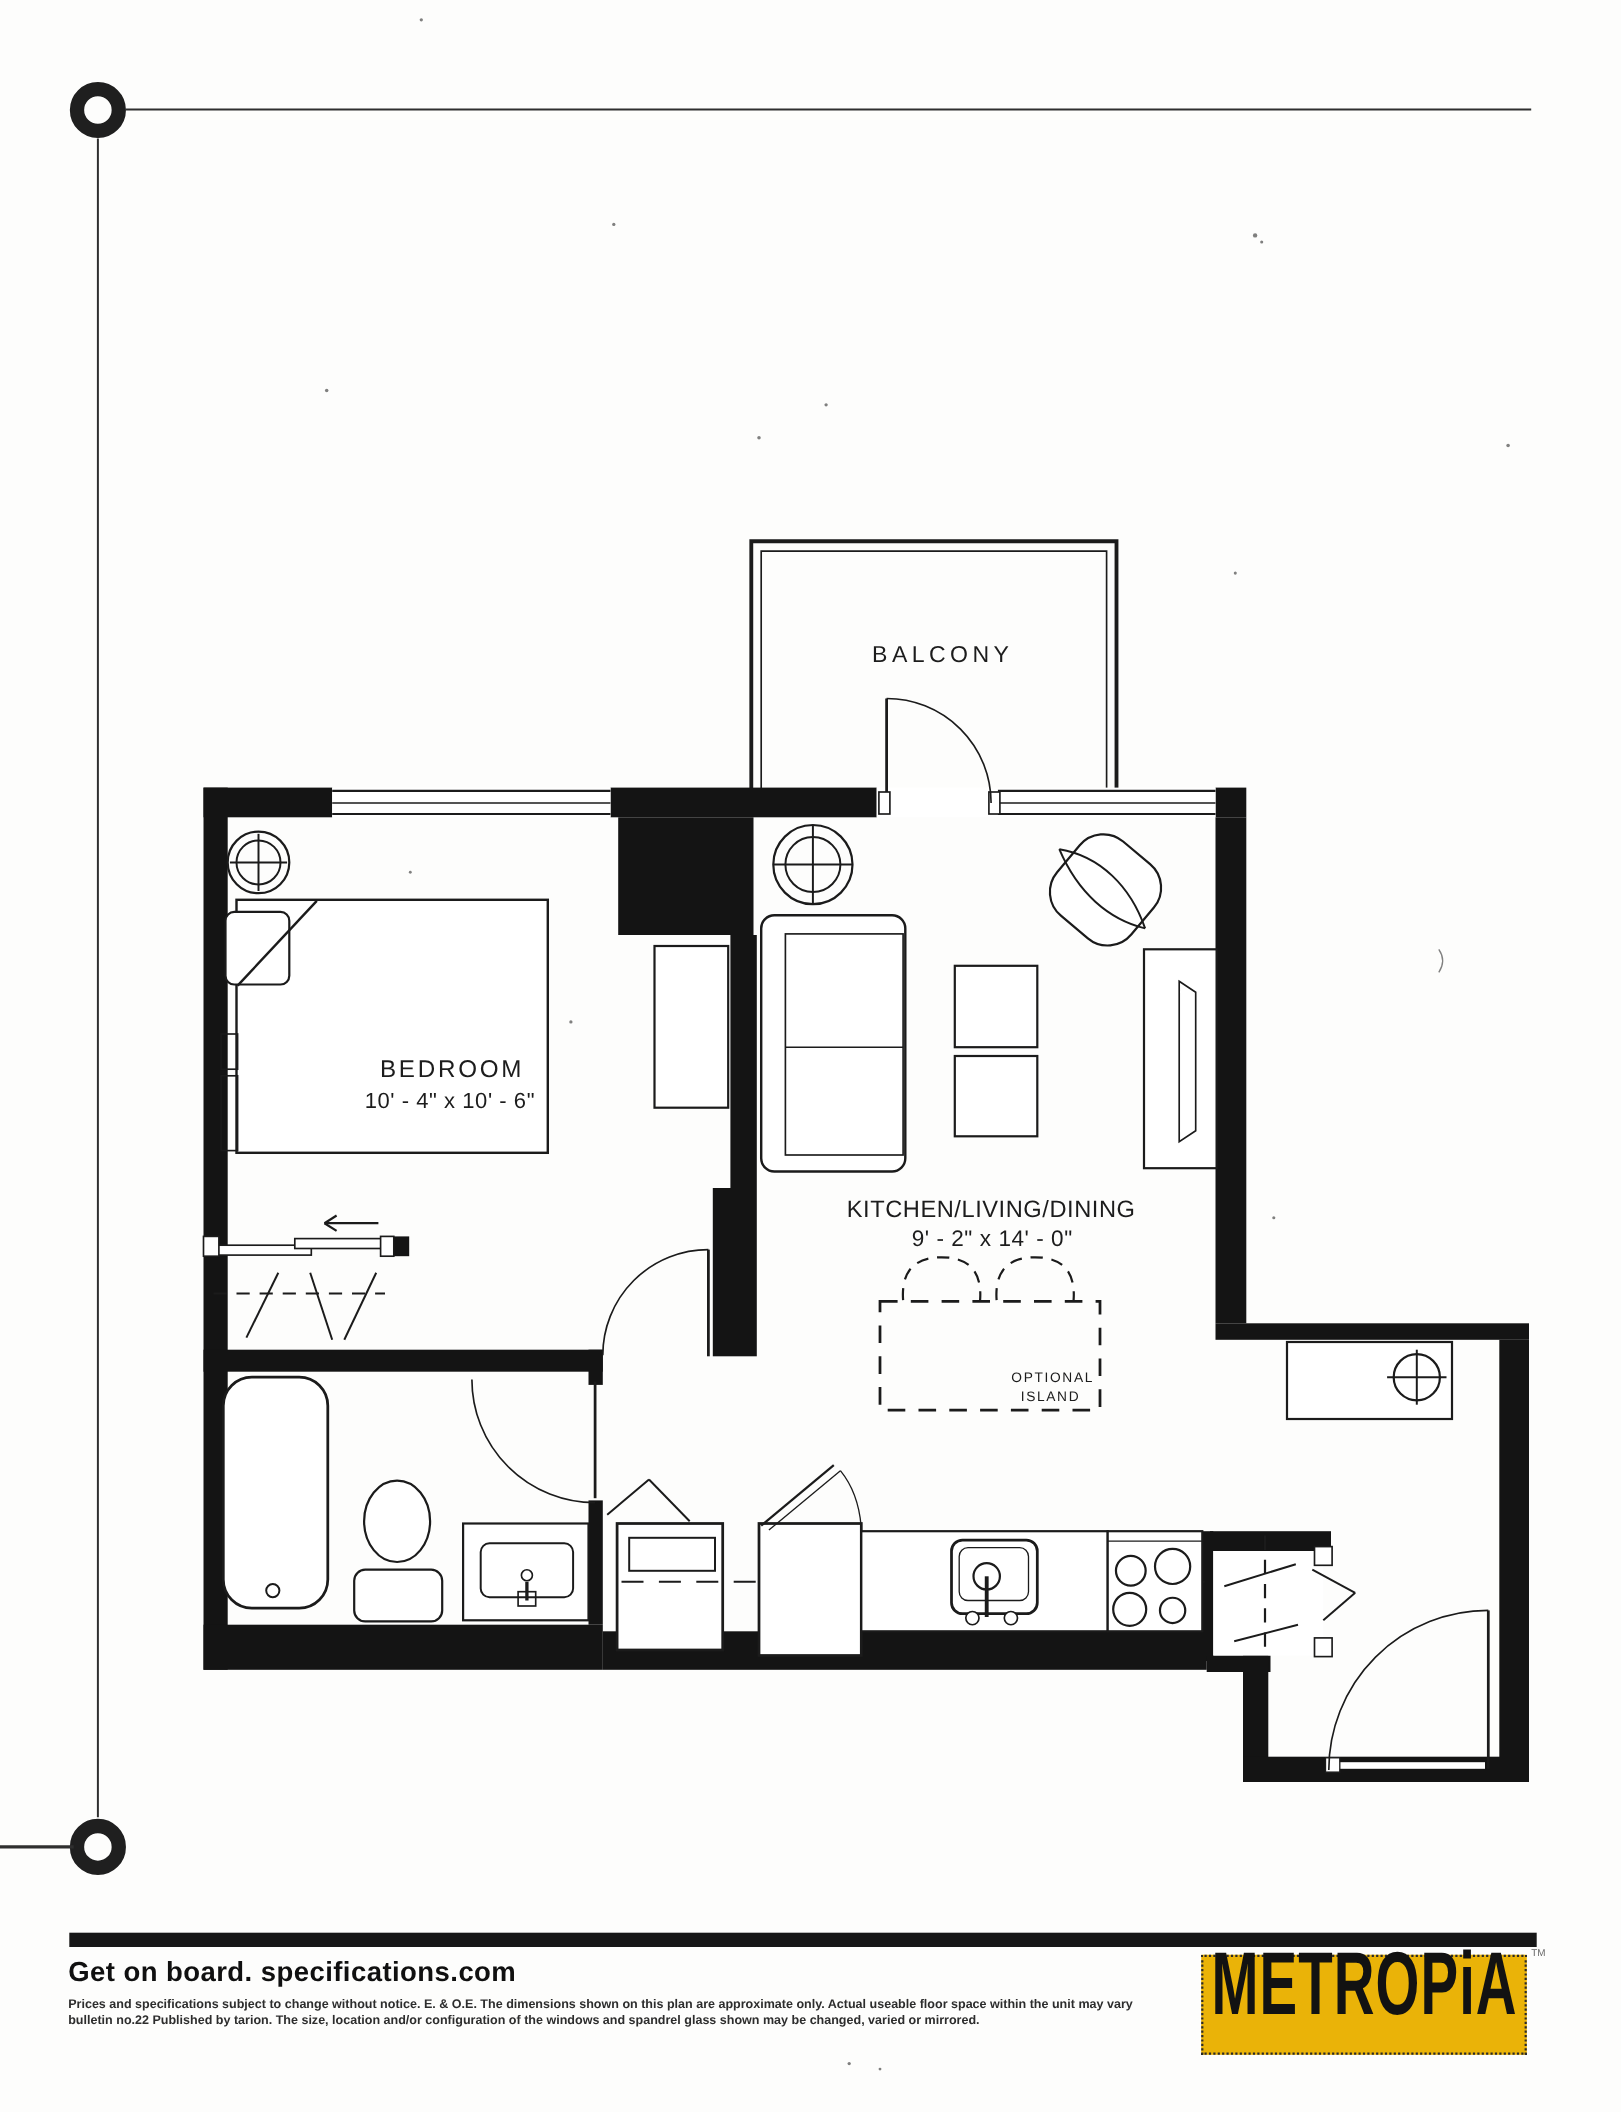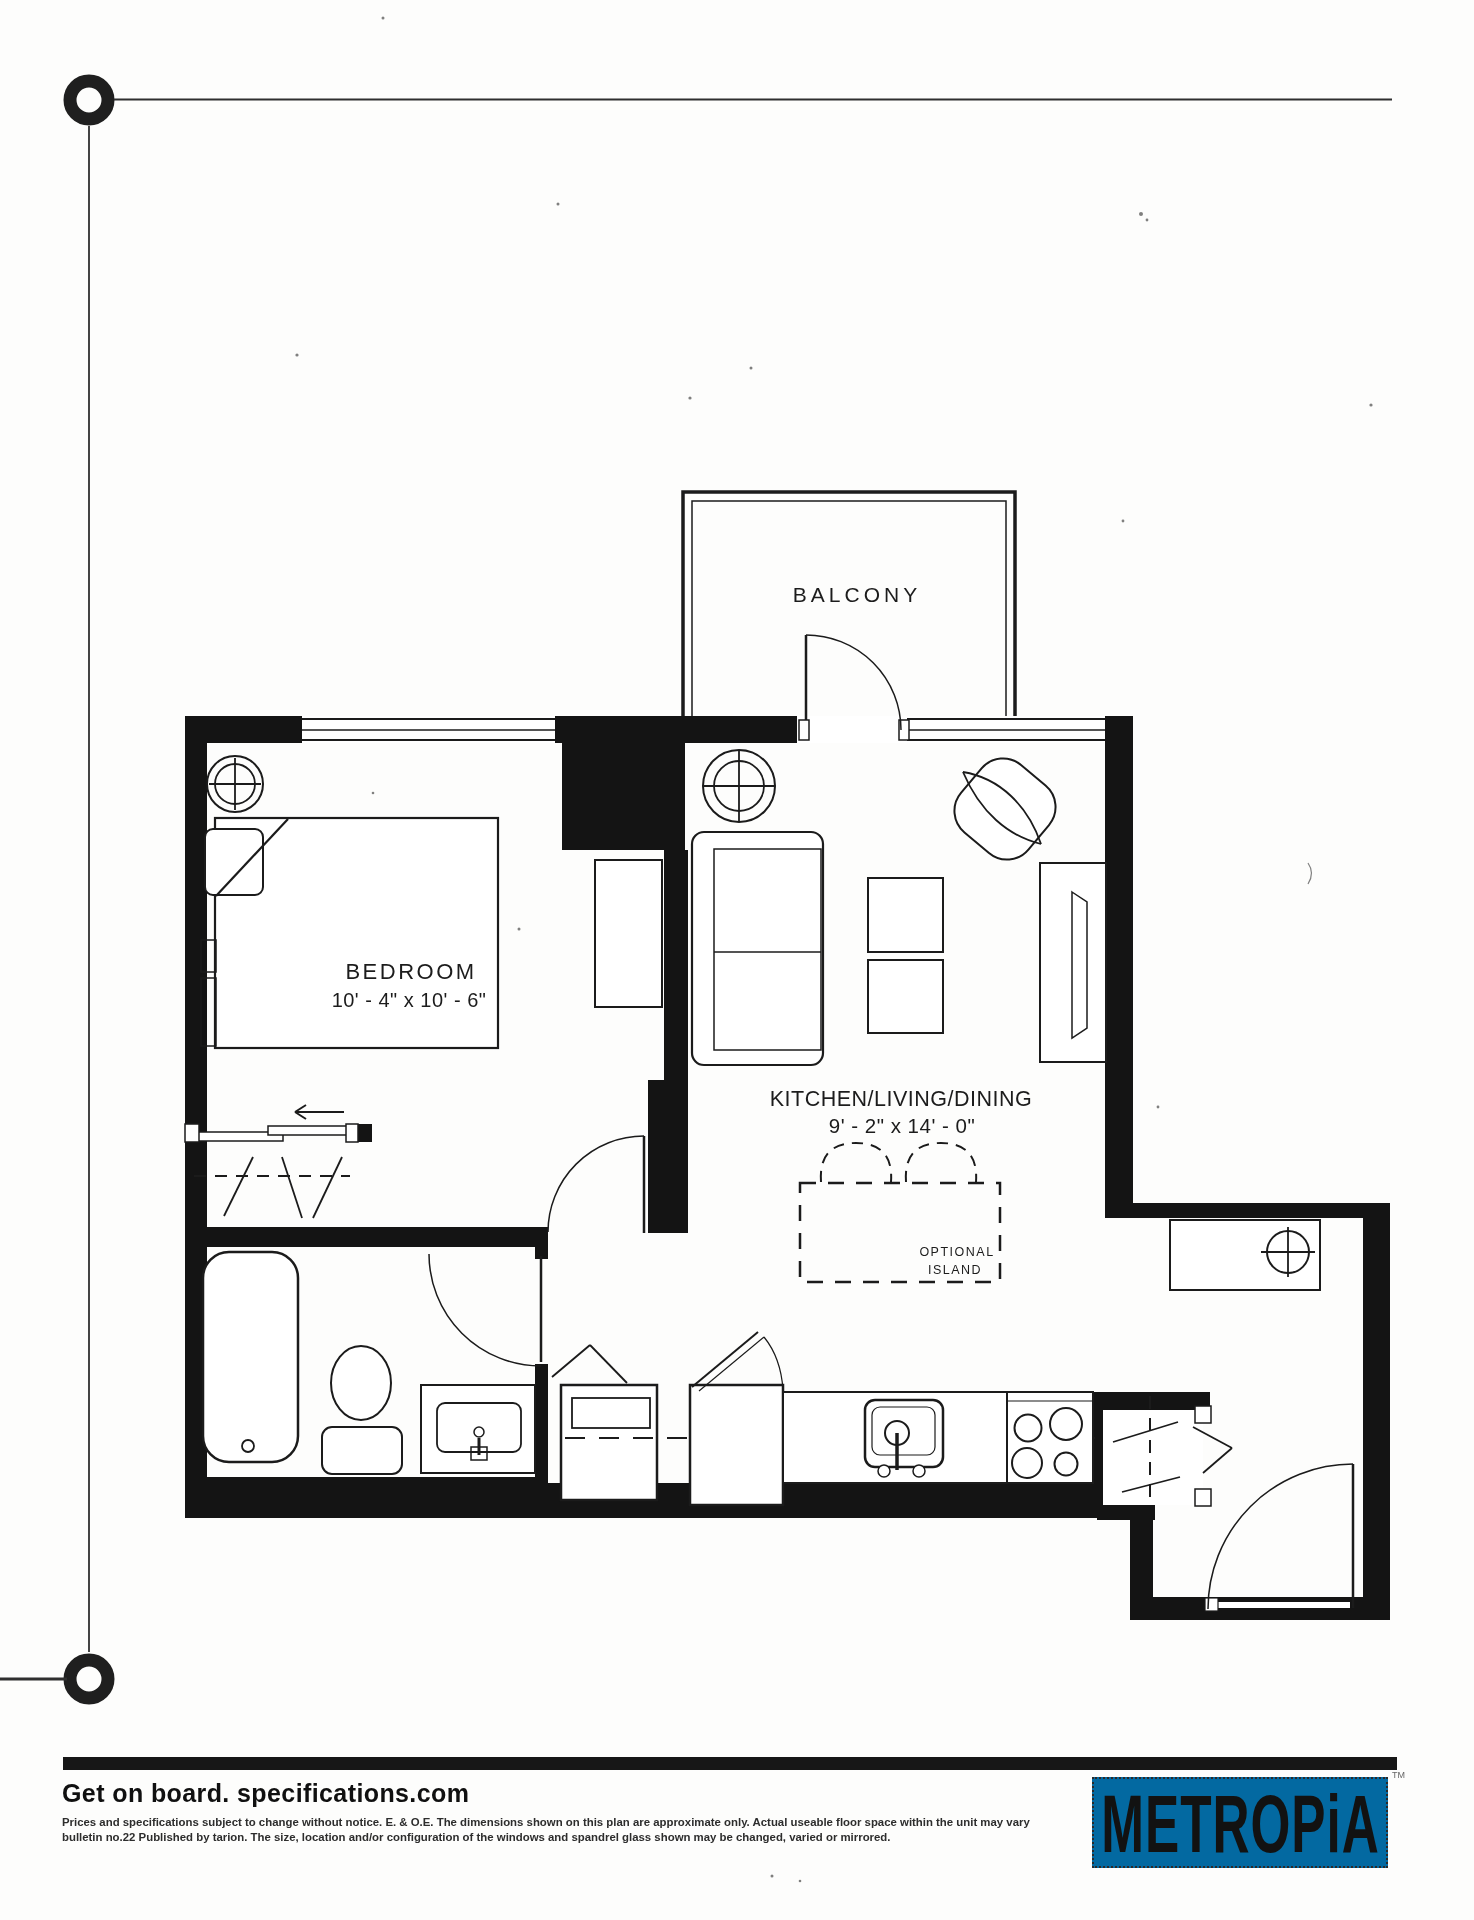--- a/index.html
+++ b/index.html
@@ -9,21 +9,21 @@
   }
   svg{position:absolute;left:0;top:0;}
   svg text{fill:#1c1c1c;font-family:"Liberation Sans",sans-serif;}
   .abs{position:absolute;}
   #footer-bar{left:63px;top:1757px;width:1334px;height:13px;background:#171717;}
   #tagline{left:62px;top:1779px;font-size:25px;font-weight:bold;color:#101010;letter-spacing:.4px;}
   #disclaimer{left:62px;top:1815px;width:1085px;font-size:11.4px;line-height:15px;color:#2d2d2d;font-weight:bold;}
   #watermark{left:555px;top:1830px;font-size:42px;font-weight:bold;color:#8f8f8f;opacity:.34;letter-spacing:9px;}
   #metropia-box{
     left:1092px;top:1777px;width:296px;height:91px;border:2px dotted #2a2a2a;
-    display:flex;align-items:center;justify-content:center;box-sizing:border-box;background:#0369a1;
+    display:flex;justify-content:center;box-sizing:border-box;background:#eab308;
   }
   #metropia-text{
     display:inline-block;font-weight:bold;font-size:54px;letter-spacing:1px;color:#121212;
     transform:scale(0.95,1.5);transform-origin:center;white-space:nowrap;
   }
   #logo-tm{left:1392px;top:1770px;font-size:9px;color:#666;}
 </style>
 </head>
 <body>
 

